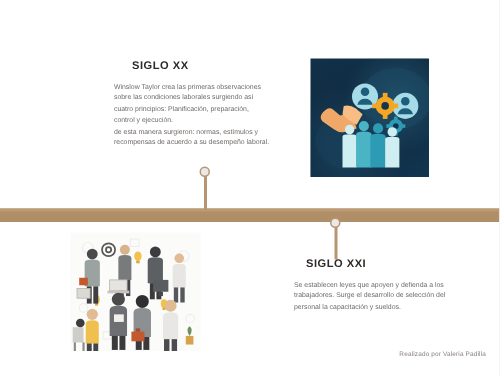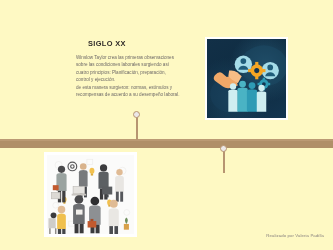--- a/index.html
+++ b/index.html
@@ -10,21 +10,21 @@
     width: 333px;
     height: 250px;
     background: #ece8e8;
     font-family: "Liberation Sans", sans-serif;
     overflow: hidden;
   }
   .slide {
     position: relative;
     width: 333px;
     height: 250px;
-    background: #fef9c3;
+    background: #ffffff;
     overflow: hidden;
   }
 
   
   .timeline-bar {
     position: absolute;
     left: 0;
     top: 139px;
     width: 333px;
     height: 9px;
@@ -168,20 +168,24 @@
 
   <div class="connector connector-down"></div>
   <div class="connector-node node-down"></div>
 
   <div class="block block-xx">
     <div class="era-title">SIGLO XX</div>
     <div class="era-body">Winslow Taylor crea las primeras observaciones sobre las condiciones laborales surgiendo así cuatro principios: Planificación, preparación, control y ejecución.
 de esta manera surgieron: normas, estímulos  y recompensas de acuerdo a su desempeño laboral.</div>
   </div>
 
+  <div class="block block-xxi">
+    <div class="era-title">SIGLO XXI</div>
+    <div class="era-body">Se establecen leyes que apoyen  y defienda a los trabajadores. Surge el desarrollo de selección del personal la capacitación y sueldos.</div>
+  </div>
 
   <div class="photo photo-right">
     <div class="photo-inner img-hr">
       <svg viewBox="0 0 100 100" preserveAspectRatio="none" aria-hidden="true">
 
         <ellipse cx="72" cy="34" rx="30" ry="26" fill="#1d4a66" opacity="0.55"></ellipse>
         <ellipse cx="34" cy="70" rx="30" ry="24" fill="#17405c" opacity="0.5"></ellipse>
 
         <g>
           <path d="M10 46 q-3 4 0 7 l10 7 q4 3 9 2 l10 -3 -4 -13 -10 2 -6 -5 q-4 -3 -9 3 z" fill="#f0a868"></path>

